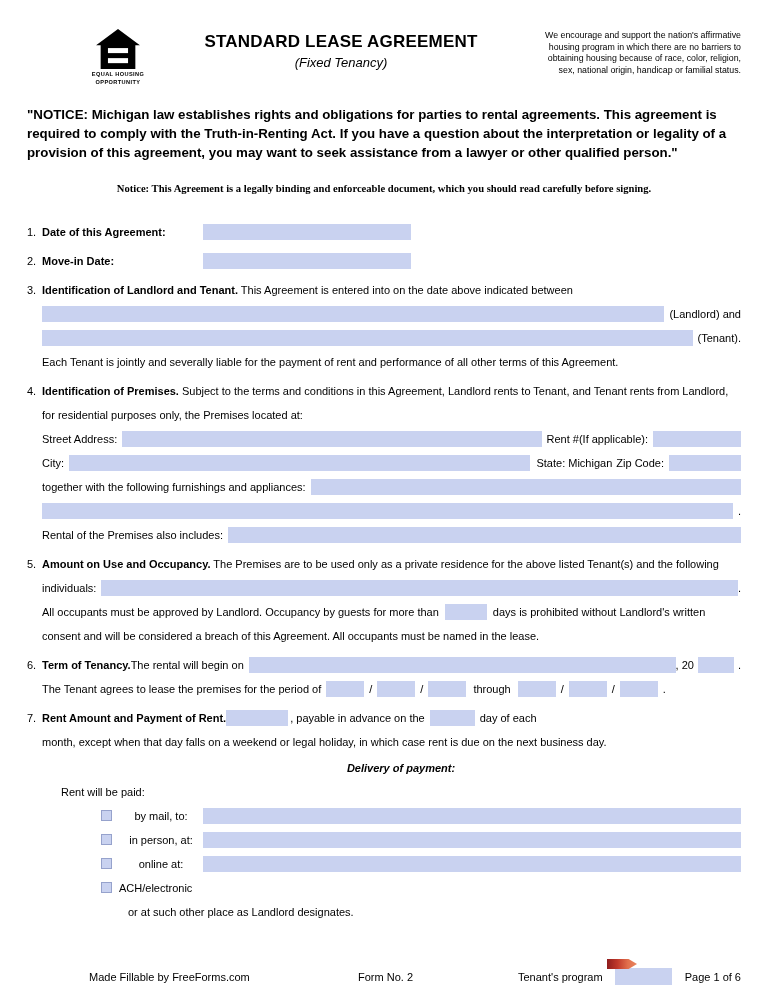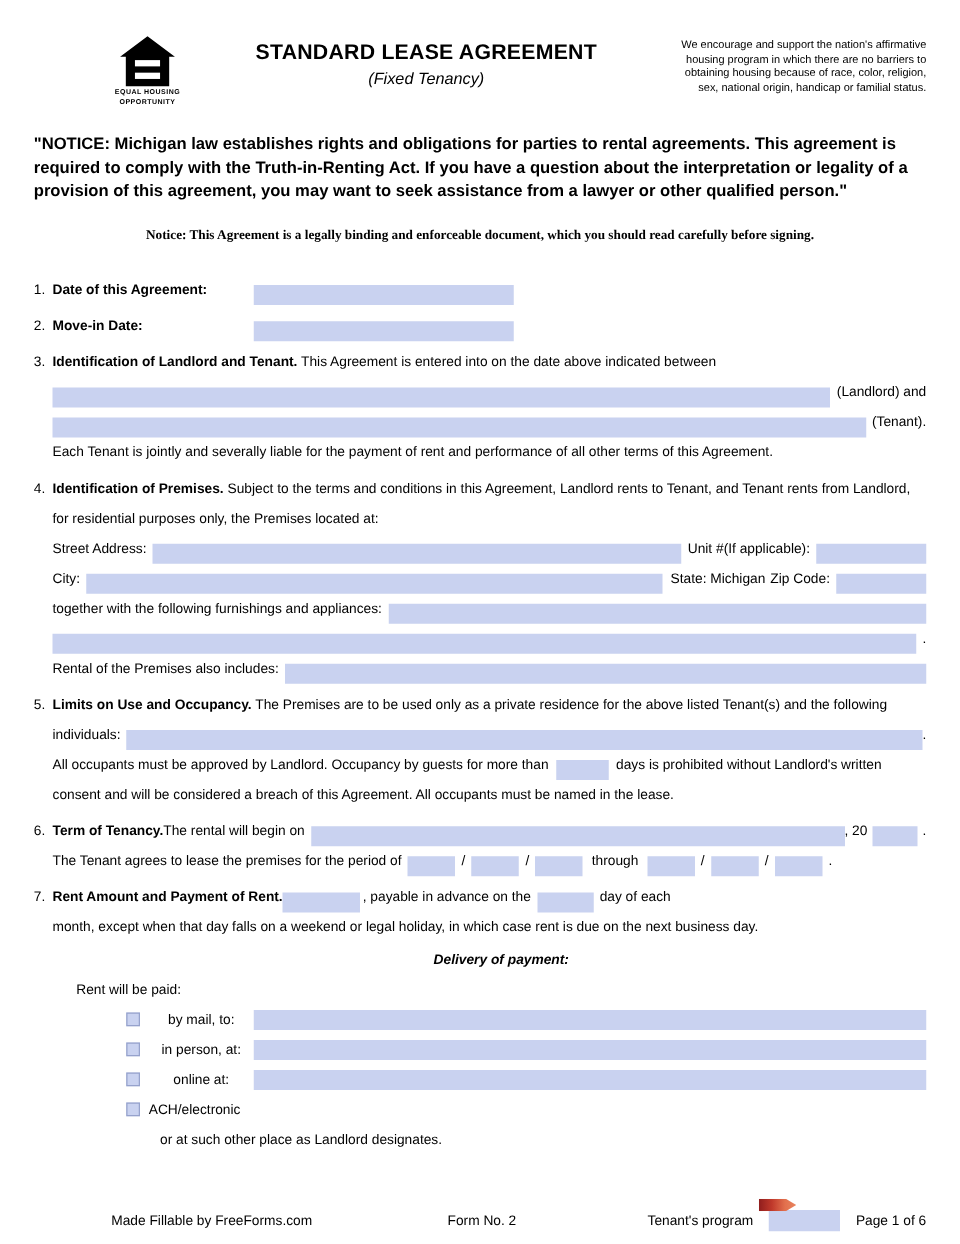--- a/index.html
+++ b/index.html
@@ -20,21 +20,21 @@
   .doc-subtitle { font-size:13px; font-style:italic; margin-top:3px; }
   .disclaimer { width:208px; flex-shrink:0; font-size:8.8px; line-height:1.32; text-align:right; padding-top:2px; }
   
   .notice-main { font-size:13.3px; font-weight:bold; line-height:1.42; margin-top:20px; }
   .notice-binding { font-size:10.6px; font-weight:bold; text-align:center; margin:20px 0 26px 0;font-family:Liberation Serif, serif; }
   
   .item { display:flex; margin-bottom:5px; }
   .item-num { width:15px; flex-shrink:0; line-height:24px; }
   .item-body { flex:1; line-height:24px; min-width:0; }
   .flow { line-height:24px; }
-  .frow { display:flex; align-items:flex-end; min-height:24px; }
+  .frow { display:flex; align-items:center; min-height:24px; }
   .frow > span { white-space:nowrap; }
   .bold { font-weight:bold; }
   .field { background:#c9d2f0; height:16px; display:inline-block; min-width:18px; }
   .f-grow { flex:1 1 auto; }
   .f-fix { flex:0 1 auto; }
   .txt { flex-shrink:0; }
   .mr { margin-right:5px; }
   .ml { margin-left:5px; }
   .lblw { width:161px; flex-shrink:0; }
   .slash { margin:0 5px; }
@@ -126,21 +126,21 @@
 
   <div class="item">
     <div class="item-num">4.</div>
     <div class="item-body">
       <div class="flow">
         <span class="bold">Identification of Premises.</span><span> Subject to the terms and conditions in this Agreement, Landlord rents to Tenant, and Tenant rents from Landlord, for residential purposes only, the Premises located at:</span>
       </div>
       <div class="frow">
         <span class="mr txt">Street Address:</span>
         <span class="field f-grow"></span>
-        <span class="txt" style="margin:0 5px">Unit #(If applicable):</span>
+        <span class="txt" style="margin:0 5px">Rent #(If applicable):</span>
         <span class="field f-fix" style="width:88px"></span>
       </div>
       <div class="frow">
         <span class="mr txt">City:</span>
         <span class="field f-grow"></span>
         <span class="txt" style="margin:0 4px 0 6px">State: Michigan</span>
         <span class="mr txt">Zip Code:</span>
         <span class="field f-fix" style="width:72px"></span>
       </div>
       <div class="frow">
@@ -155,21 +155,21 @@
         <span class="mr txt">Rental of the Premises also includes:</span>
         <span class="field f-grow"></span>
       </div>
     </div>
   </div>
 
   <div class="item">
     <div class="item-num">5.</div>
     <div class="item-body">
       <div class="flow">
-        <span class="bold">Limits on Use and Occupancy.</span><span> The Premises are to be used only as a private residence for the above listed Tenant(s) and the following</span>
+        <span class="bold">Amount on Use and Occupancy.</span><span> The Premises are to be used only as a private residence for the above listed Tenant(s) and the following</span>
       </div>
       <div class="frow">
         <span class="mr txt">individuals:</span>
         <span class="field f-grow"></span>
         <span class="txt">.</span>
       </div>
       <div class="frow">
         <span class="txt">All occupants must be approved by Landlord.  Occupancy by guests for more than</span>
         <span class="field f-fix" style="width:42px; margin:0 6px"></span>
         <span class="txt">days is prohibited without Landlord's written</span>

